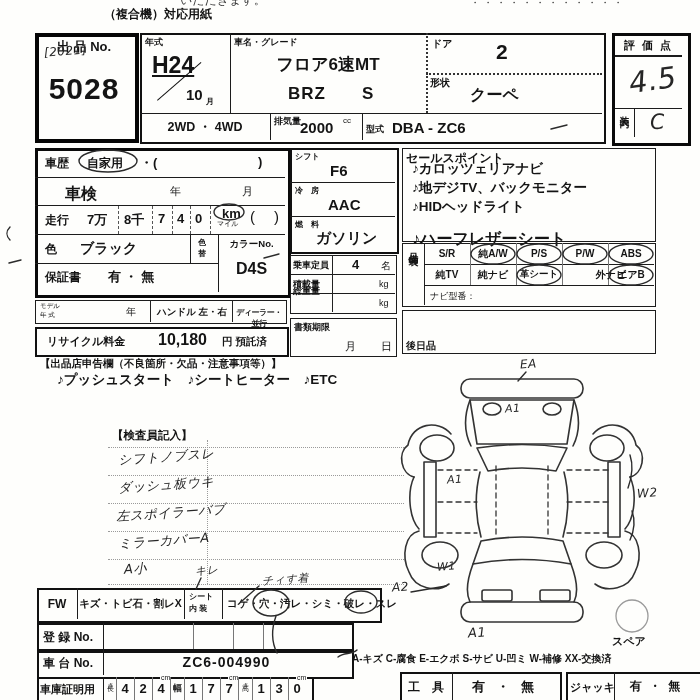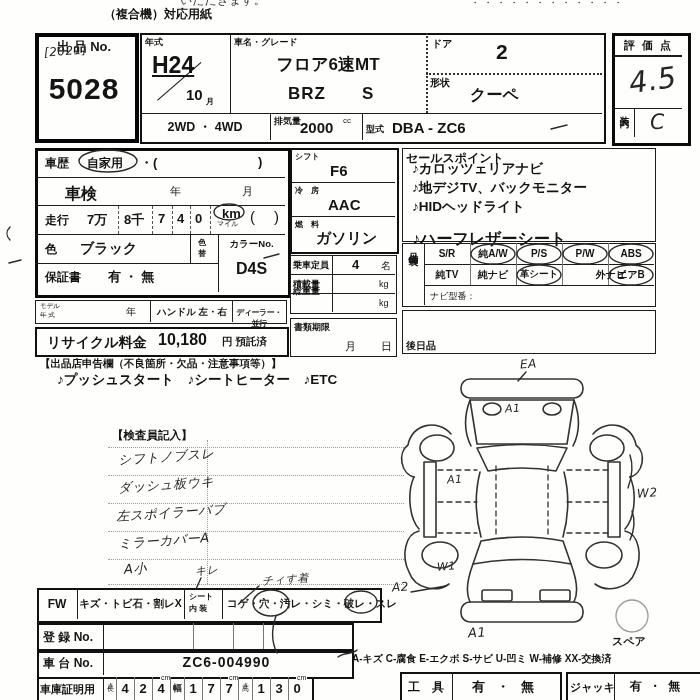--- a/index.html
+++ b/index.html
@@ -124,21 +124,21 @@
 <div class="a bd1" style="left:35px;top:300px;width:250px;height:22px;"></div>
 <div class="a vlt" style="left:150px;top:300px;height:22px;border-left-color:#222;"></div>
 <div class="a vlt" style="left:232px;top:300px;height:22px;border-left-color:#222;"></div>
 <div class="a" style="left:40px;top:302px;font-size:6.5px;">モデル</div>
 <div class="a" style="left:40px;top:311px;font-size:6.5px;">年 式</div>
 <div class="a" style="left:126px;top:305px;font-size:10px;">年</div>
 <div class="a b" style="left:152px;top:306px;width:80px;text-align:center;font-size:9.5px;">ハンドル 左・右</div>
 <div class="a b" style="left:233px;top:307px;width:52px;text-align:center;font-size:8px;letter-spacing:-.5px;">ディーラー・並行</div>
 
 <div class="a bd2" style="left:35px;top:327px;width:250px;height:26px;"></div>
-<div class="a b" style="left:47px;top:334px;font-size:14px;">リサイクル料金</div>
+<div class="a b" style="left:47px;top:334px;font-size:11px;">リサイクル料金</div>
 <div class="a b" style="left:158px;top:331px;font-size:16px;">10,180</div>
 <div class="a b" style="left:222px;top:335px;font-size:10.5px;">円 預託済</div>
 
 <div class="a b" style="left:40px;top:357px;font-size:10.5px;">【出品店申告欄（不良箇所・欠品・注意事項等）】</div>
 <div class="a b" style="left:57px;top:371px;font-size:13.5px;">♪プッシュスタート　♪シートヒーター　♪ETC</div>
 
 <div class="a bd2" style="left:290px;top:148px;width:105px;height:102px;"></div>
 <div class="a hl" style="left:290px;top:182px;width:105px;"></div>
 <div class="a hl" style="left:290px;top:216px;width:105px;"></div>
 <div class="a b" style="left:295px;top:151px;font-size:8px;">シフト</div>

